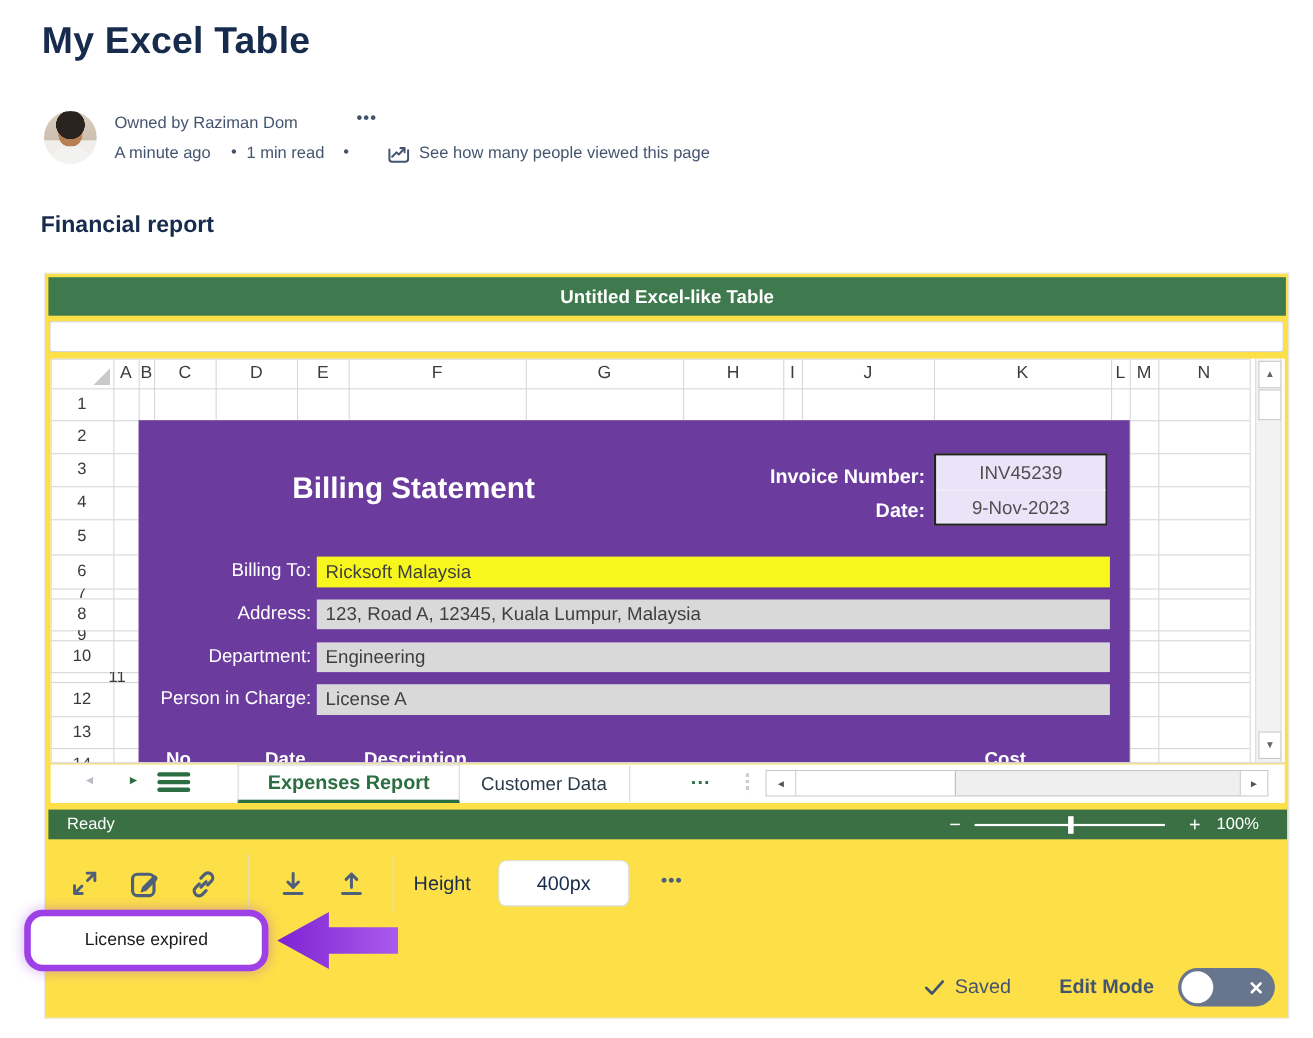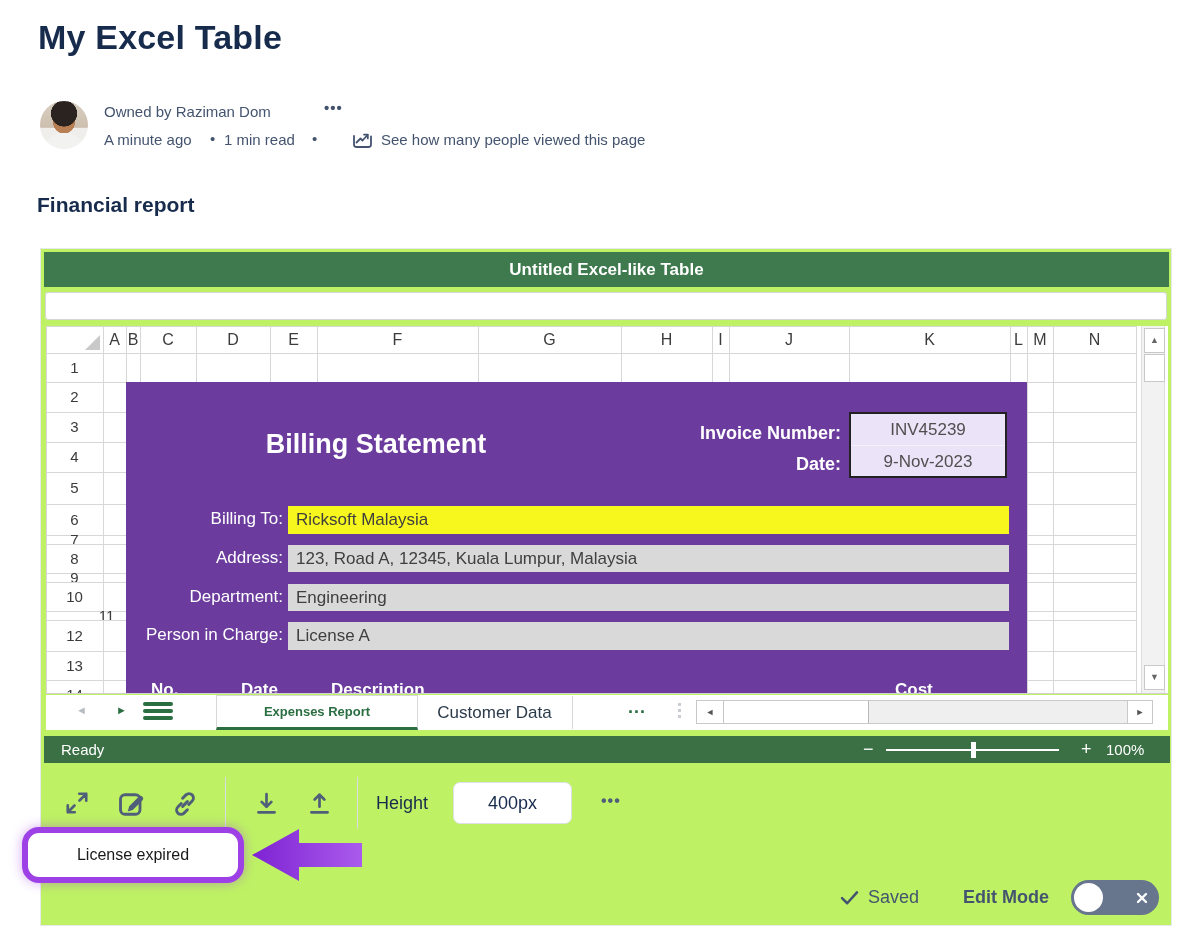--- a/index.html
+++ b/index.html
@@ -2,33 +2,33 @@
 <html><head>
 <meta charset="utf-8">
 <style>
   html,body{margin:0;padding:0;background:#fff;}
   body{width:1194px;height:944px;position:relative;font-family:"Liberation Sans",sans-serif;color:#172B4D;overflow:hidden;}
   .abs{position:absolute;}
   .gl{position:absolute;background:#D7D7D7;}
   h1{margin:0;font-size:34px;font-weight:600;letter-spacing:.2px;color:#172B4D;}
   .meta{font-size:15px;color:#44546F;}
   .sec-h{font-size:21px;font-weight:600;color:#172B4D;}
-  .widget{position:absolute;left:40px;top:248px;width:1132px;height:678px;border:1px solid #E6E8EC;background:#bef264;box-sizing:border-box;}
+  .widget{position:absolute;left:40px;top:248px;width:1132px;height:678px;border:1px solid #E6E8EC;background:#fde047;box-sizing:border-box;}
   .titlebar{position:absolute;left:3px;top:3px;width:1125px;height:35px;background:#3E7A4D;color:#fff;font-weight:bold;font-size:17px;text-align:center;line-height:35px;}
   .formulabar{position:absolute;left:4px;top:43px;width:1122px;height:28px;background:#fff;border:1px solid #D6D6D6;border-radius:3px;box-sizing:border-box;}
   .gridvp{position:absolute;left:5px;top:77px;width:1122px;height:367px;overflow:hidden;background:#fff;border-bottom:1px solid #CFCFCF;box-sizing:content-box;}
   .colh{position:absolute;top:0;height:27px;line-height:27px;text-align:center;font-size:16px;color:#3C3C3C;z-index:3;}
   .rowh{position:absolute;left:0;width:57px;text-align:center;font-size:15px;color:#3A3A3A;overflow:hidden;z-index:3;}
   .purple{position:absolute;left:80px;top:56px;width:901px;height:311px;background:#6B3C9D;overflow:hidden;z-index:2;}
   .plabel{position:absolute;left:-60px;width:217px;text-align:right;color:#fff;font-size:17px;}
   .pvalue{position:absolute;left:162px;width:713px;padding-left:8px;font-size:17px;color:#3F3F3F;background:#D9D9D9;}
   .vscroll{position:absolute;left:1095px;top:0;width:24px;height:367px;background:#F2F2F2;border-left:1px solid #DCDCDC;border-right:1px solid #DCDCDC;box-sizing:border-box;z-index:4;}
   .sbtn{position:absolute;left:2px;width:19px;background:#fff;border:1px solid #C9C9C9;text-align:center;color:#666;font-size:9px;}
   .tabbar{position:absolute;left:5px;top:446px;width:1122px;height:35px;background:#fff;}
-  .tab1{position:absolute;left:170px;top:0;width:200px;height:31px;background:#fff;border:1px solid #D8D8D8;border-bottom:3px solid #2B6E42;text-align:center;line-height:31px;font-size:13px;font-weight:bold;color:#2B6E42;box-sizing:content-box;}
+  .tab1{position:absolute;left:170px;top:0;width:200px;height:31px;background:#fff;border:1px solid #D8D8D8;border-bottom:3px solid #2B6E42;text-align:center;line-height:31px;font-size:18px;font-weight:bold;color:#2B6E42;box-sizing:content-box;}
   .tab2{position:absolute;left:371px;top:1px;width:155px;height:33px;border-right:1px solid #D8D8D8;text-align:center;line-height:33px;font-size:17px;color:#2B3A4A;}
   .hscroll{position:absolute;left:650px;top:5px;width:457px;height:24px;background:#EFEFEF;border:1px solid #C9C9C9;box-sizing:border-box;}
   .statusbar{position:absolute;left:3px;top:487px;width:1126px;height:27px;background:#3A7044;color:#fff;font-size:15px;}
   .ticon{color:#505F79;}
   .tdiv{position:absolute;top:528px;width:1px;height:52px;background:#D8DCE2;}
   .hinput{position:absolute;left:412px;top:533px;width:119px;height:42px;border:1.5px solid #DCE0E6;border-radius:7px;text-align:center;font-size:18px;color:#172B4D;font-family:"Liberation Sans",sans-serif;box-sizing:border-box;background:#fff;}
   .license{position:absolute;left:22px;top:827px;width:222px;height:56px;background:#fff;border:6px solid #9D41E6;border-radius:17px;box-shadow:0 0 12px rgba(157,65,230,.45);box-sizing:border-box;z-index:9;display:flex;align-items:center;justify-content:center;font-size:16px;color:#1A1A1A;}
   .toggle{position:absolute;left:1030px;top:631px;width:88px;height:35px;background:#67758D;border-radius:18px;}
   .knob{position:absolute;left:3px;top:3px;width:29px;height:29px;background:#fff;border-radius:50%;}
   .ycell{position:absolute;left:162px;top:124px;width:713px;height:28px;background:#F8F71D;padding-left:8px;line-height:28px;font-size:17px;color:#3F3F3F;}

